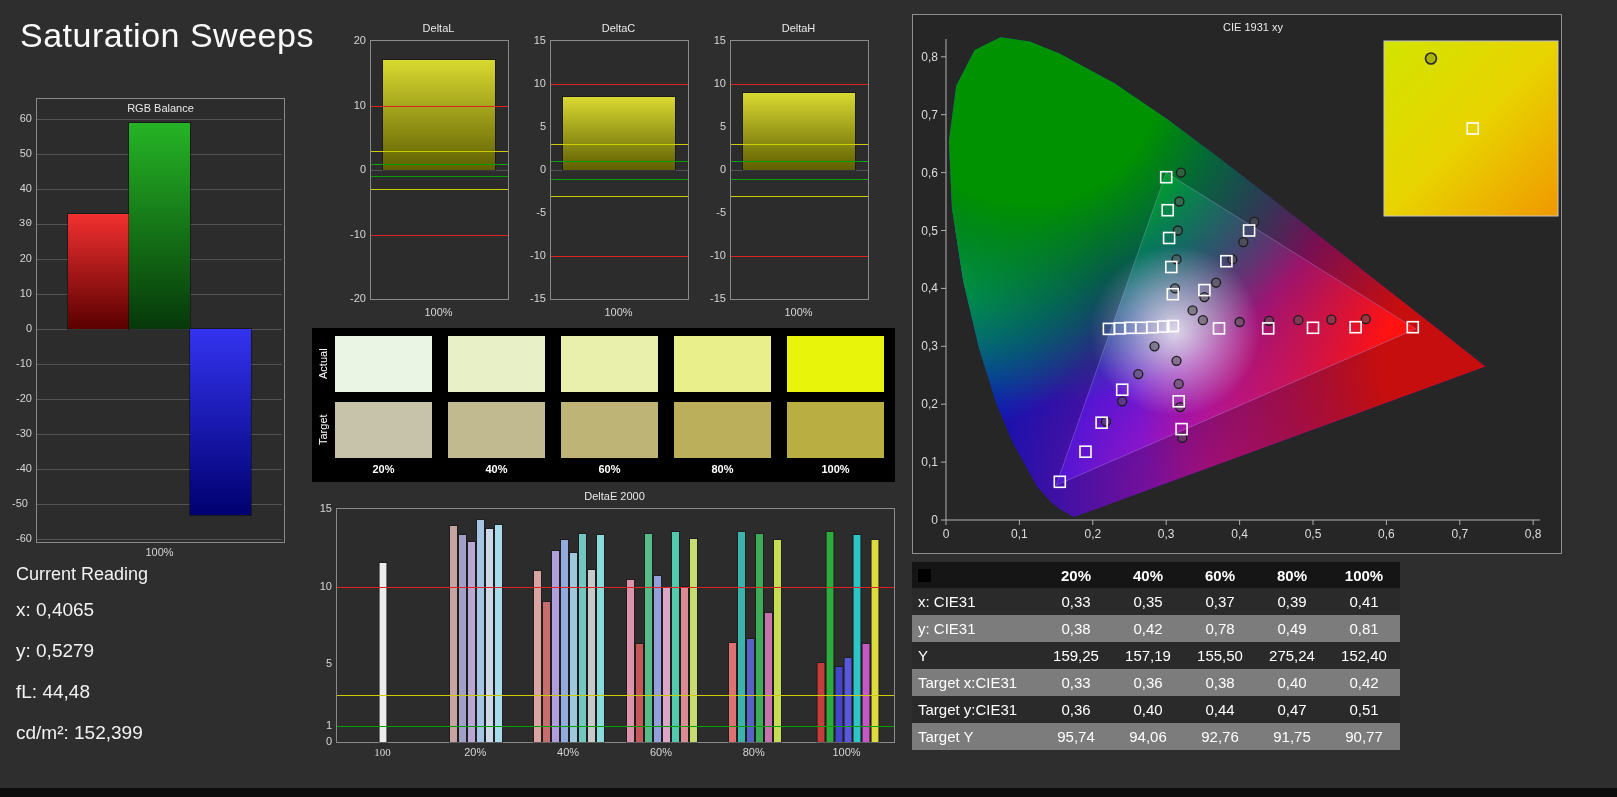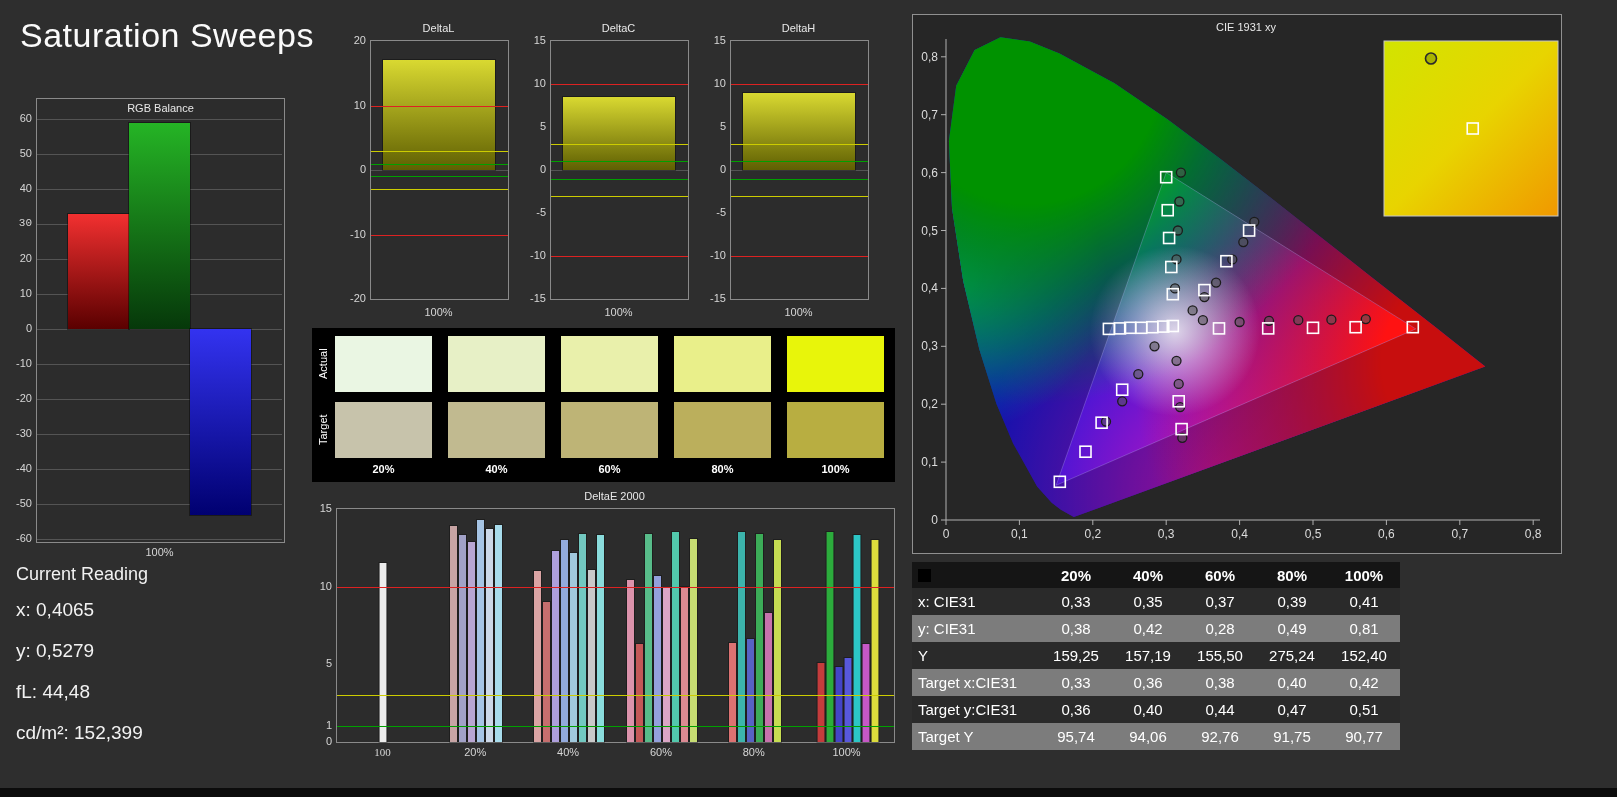--- a/index.html
+++ b/index.html
@@ -41,21 +41,21 @@
   
   #dE{left:312px;top:490px;width:583px;height:285px}
   .de-title{position:absolute;left:24px;top:0;width:557px}
   .de-box{position:absolute;left:24px;top:18px;width:557px;height:233px;border:1px solid #8a8a8a;background:#2c2c2c}
   .de-ytick{left:0;width:20px}
   .de-group{position:absolute;bottom:0;display:flex;align-items:flex-end;gap:2px;transform:translateX(-50%);z-index:1}
   .de-bar{width:7px;outline:1px solid rgba(0,0,0,.3)}
   .de-xlabel{top:256px;width:60px}
   
   .cie-panel{left:912px;top:14px;width:648px;height:538px;border:1px solid #909090;background:#262626}
-  .cie-title{position:absolute;top:6px;left:9px;width:100%;z-index:3}
+  .cie-title{position:absolute;top:6px;left:16px;width:100%;z-index:3}
   #cieSvg{position:absolute;left:0;top:0;width:648px;height:538px}
   
   #dataTable{left:912px;top:562px;width:488px}
   .trow{display:grid;grid-template-columns:128px repeat(5,72px);height:27px;align-items:center}
   .thead{background:#151515;font-weight:bold;height:26px}
   .dark{background:#2a2a2a}
   .light{background:#7c7c7c}
   .tcell{font-size:15px;color:#fff;padding:0 4px;white-space:nowrap}
   .tlabel{padding-left:6px}
   .tval{text-align:center}
@@ -94,21 +94,21 @@
     <div class="ytick rgb-ytick" style="top: 55px;">50</div>
     <div class="ytick rgb-ytick" style="top: 90px;">40</div>
     <div class="ytick rgb-ytick" style="top: 125px; font-family: Liberation Mono, monospace;">30</div>
     <div class="ytick rgb-ytick" style="top: 160px;">20</div>
     <div class="ytick rgb-ytick" style="top: 195px;">10</div>
     <div class="ytick rgb-ytick" style="top: 230px;">0</div>
     <div class="ytick rgb-ytick" style="top: 265px;">-10</div>
     <div class="ytick rgb-ytick" style="top: 300px;">-20</div>
     <div class="ytick rgb-ytick" style="top: 335px;">-30</div>
     <div class="ytick rgb-ytick" style="top: 370px;">-40</div>
-    <div class="ytick rgb-ytick" style="top: 405px;">-50</div>
+    <div class="ytick rgb-ytick" style="top: 405px; text-align: center;">-50</div>
     <div class="ytick rgb-ytick" style="top: 440px;">-60</div>
     <div class="xlabel rgb-xlabel">100%</div>
   </div>
 
 <div class="abs reading">
   <div class="reading-title">Current Reading</div>
   <div class="reading-line">x: 0,4065</div>
   <div class="reading-line">y: 0,5279</div>
   <div class="reading-line">fL: 44,48</div>
   <div class="reading-line">cd/m²: 152,399</div>
@@ -435,21 +435,21 @@
       <div class="tcell tval">0,33</div>
       <div class="tcell tval">0,35</div>
       <div class="tcell tval">0,37</div>
       <div class="tcell tval">0,39</div>
       <div class="tcell tval">0,41</div>
     </div>
     <div class="trow light">
       <div class="tcell tlabel">y: CIE31</div>
       <div class="tcell tval">0,38</div>
       <div class="tcell tval">0,42</div>
-      <div class="tcell tval">0,28</div>
+      <div class="tcell tval">0,78</div>
       <div class="tcell tval">0,49</div>
       <div class="tcell tval">0,81</div>
     </div>
     <div class="trow dark">
       <div class="tcell tlabel">Y</div>
       <div class="tcell tval">159,25</div>
       <div class="tcell tval">157,19</div>
       <div class="tcell tval">155,50</div>
       <div class="tcell tval">275,24</div>
       <div class="tcell tval">152,40</div>

